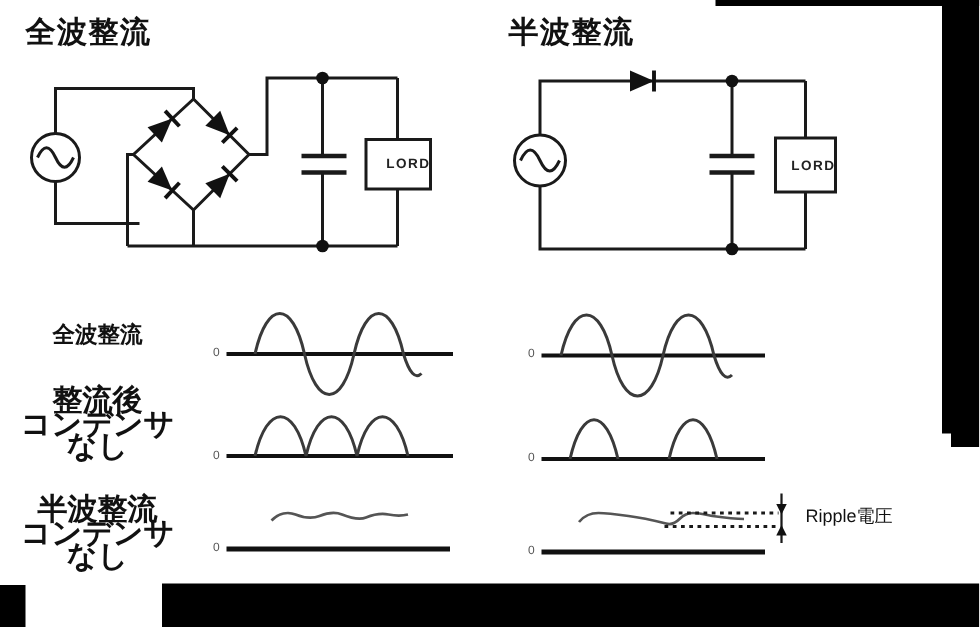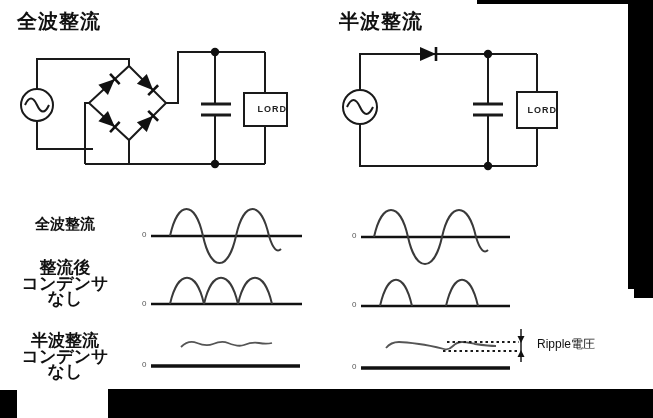--- a/index.html
+++ b/index.html
@@ -2,21 +2,21 @@
 <html><head>
 <meta charset="utf-8">
 <style>
   html,body{margin:0;padding:0;background:#fff;}
   .stage{
     position:relative;width:653px;height:418px;background:#ffffff;overflow:hidden;
     font-family:"Liberation Sans","DejaVu Sans",sans-serif;color:#111;
   }
   .abs{position:absolute;}
   .title{font-size:20px;font-weight:bold;letter-spacing:1px;white-space:nowrap;text-align:center;}
-  .rowlabel{width:130px;text-align:center;font-weight:bold;line-height:15.5px;font-size:17px;}
+  .rowlabel{width:130px;text-align:center;font-weight:bold;line-height:15.5px;font-size:20px;}
   .rowlabel.big{font-size:15px;}
   .zero{font-size:8px;color:#555;line-height:8px;}
   .loadtext{text-align:right;font-size:9px;font-weight:bold;letter-spacing:1px;color:#222;}
   .ripple{font-size:12px;white-space:nowrap;}
   .bar{background:#000;}
   .notch{background:#fff;}
   svg{position:absolute;left:0;top:0;}
 </style>
 </head>
 <body>

